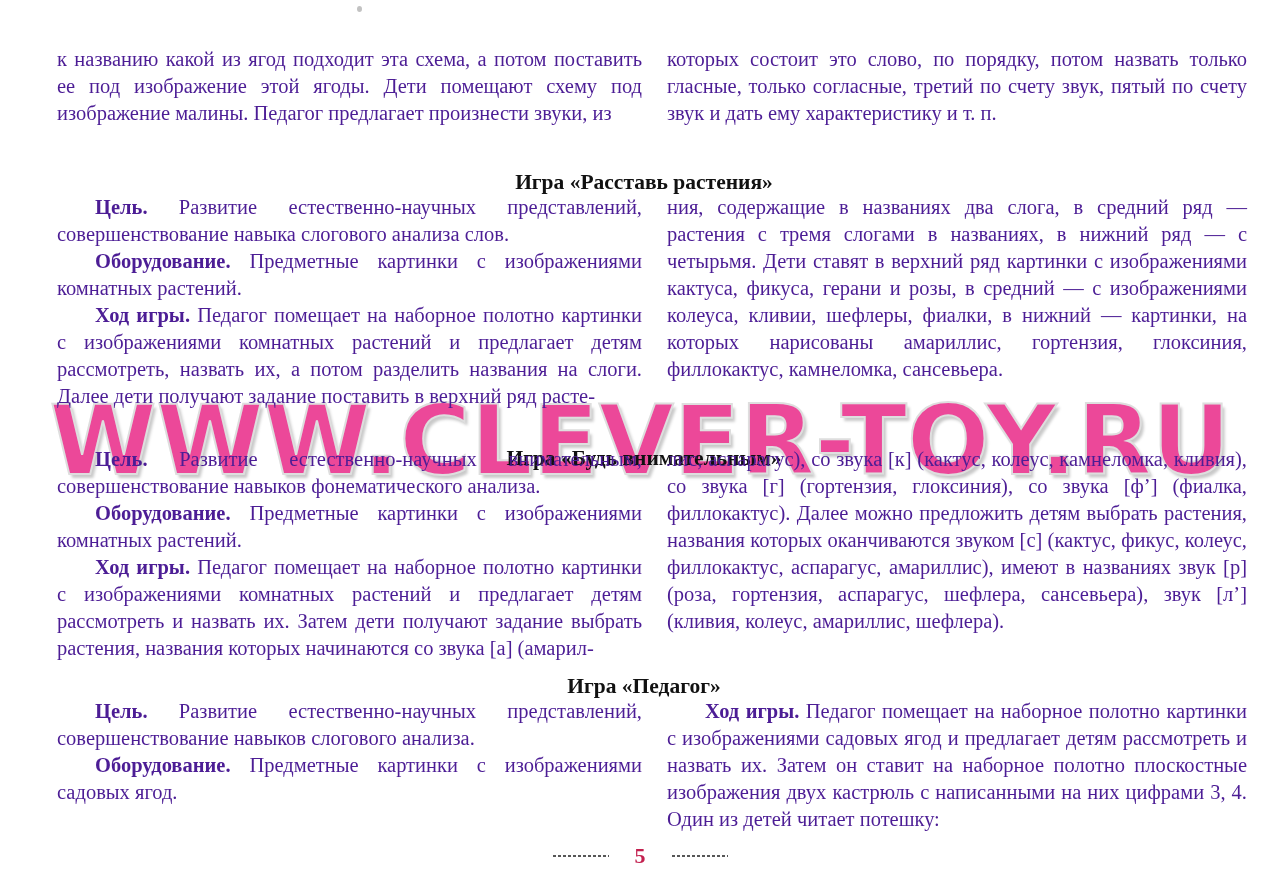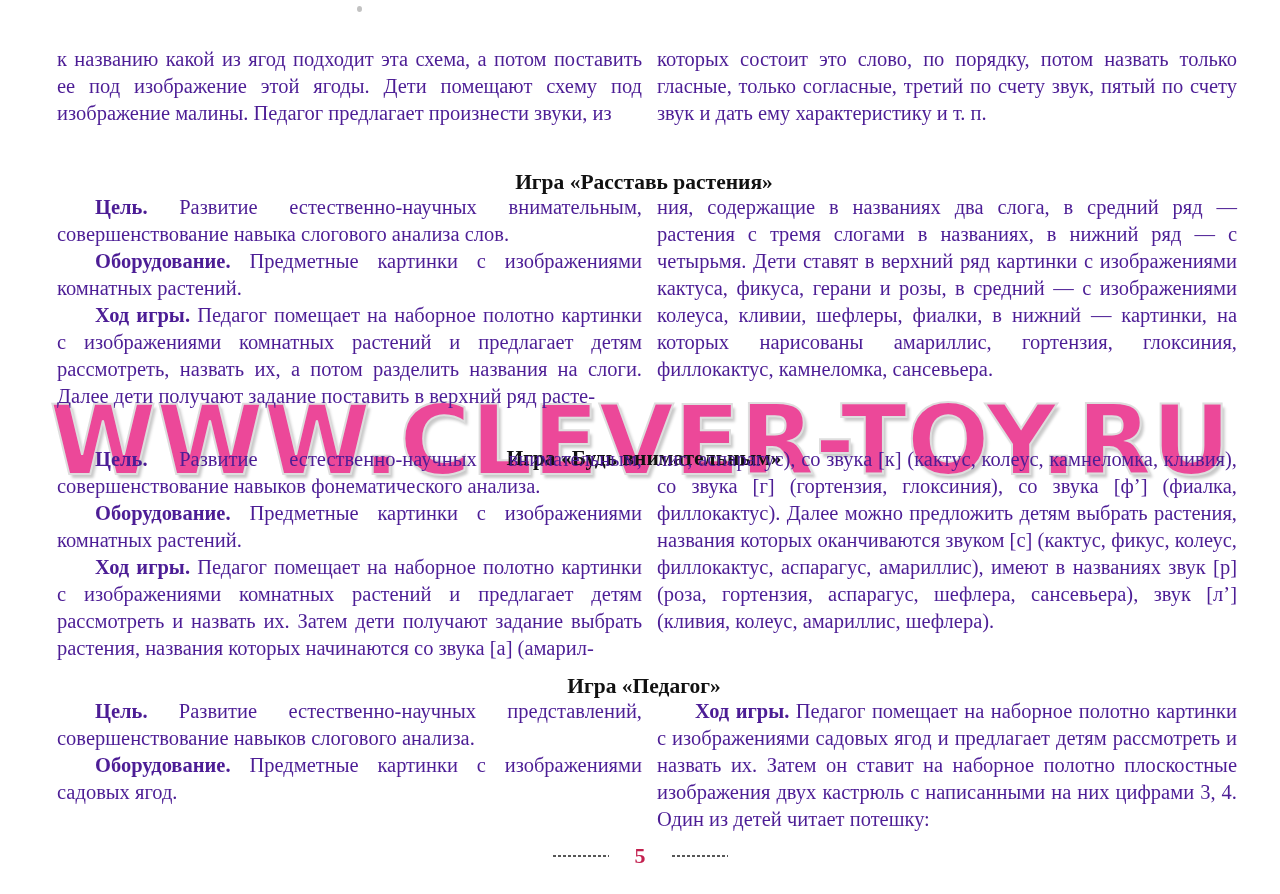--- a/index.html
+++ b/index.html
@@ -12,21 +12,21 @@
     position:absolute; top:386px; left:0; width:100%;
     text-align:center; white-space:nowrap; z-index:0;
     font-family:"DejaVu Sans", sans-serif; font-weight:bold;
     font-size:97px; letter-spacing:0px; line-height:110px;
     color:#ec4899; -webkit-text-stroke:2px #dedede;
     text-shadow:3px 4px 3px #c9c9c9;
     user-select:none;
   }
   .band { position:absolute; left:57px; display:flex; z-index:1; }
   .col-left  { width:585px; }
-  .col-right { width:580px; margin-left:15px; }
+  .col-right { width:580px; margin-left:25px; }
   p {
     margin:0; text-align:justify;
     font-size:20.5px; line-height:27px; color:#4c1d95;
   }
   .indent { text-indent:38px; }
   .lead { font-weight:bold; }
   .game-title {
     position:absolute; left:0; width:100%; margin:4px; z-index:1;
     text-align:center; font-size:21.5px; font-weight:bold;
     font-family:"Liberation Serif", serif; color:#111;
@@ -68,21 +68,21 @@
       <p>к названию какой из ягод подходит эта схема, а потом поставить ее под изображение этой ягоды. Дети помещают схему под изображение малины. Педагог предлагает произнести звуки, из</p>
     </div>
     <div class="col-right">
       <p>которых состоит это слово, по порядку, потом назвать только гласные, только согласные, третий по счету звук, пятый по счету звук и дать ему характеристику и т. п.</p>
     </div>
   </div>
 
   <h2 class="game-title t1">Игра «Расставь растения»</h2>
   <div class="band b-1">
     <div class="col-left">
-      <p class="indent"><span class="lead">Цель.</span><span> Развитие естественно-научных внимательным, совершенствование навыка слогового анализа слов.</span></p>
+      <p class="indent"><span class="lead">Цель.</span><span> Развитие естественно-научных представлений, совершенствование навыка слогового анализа слов.</span></p>
       <p class="indent"><span class="lead">Оборудование.</span><span> Предметные картинки с изображениями комнатных растений.</span></p>
       <p class="indent"><span class="lead">Ход игры.</span><span> Педагог помещает на наборное полотно картинки с изображениями комнатных растений и предлагает детям рассмотреть, назвать их, а потом разделить названия на слоги. Далее дети получают задание поставить в верхний ряд расте-</span></p>
     </div>
     <div class="col-right">
       <p>ния, содержащие в названиях два слога, в средний ряд — растения с тремя слогами в названиях, в нижний ряд — с четырьмя. Дети ставят в верхний ряд картинки с изображениями кактуса, фикуса, герани и розы, в средний — с изображениями колеуса, кливии, шефлеры, фиалки, в нижний — картинки, на которых нарисованы амариллис, гортензия, глоксиния, филлокактус, камнеломка, сансевьера.</p>
     </div>
   </div>
 
   <h2 class="game-title t2">Игра «Будь внимательным»</h2>
   <div class="band b-2">

